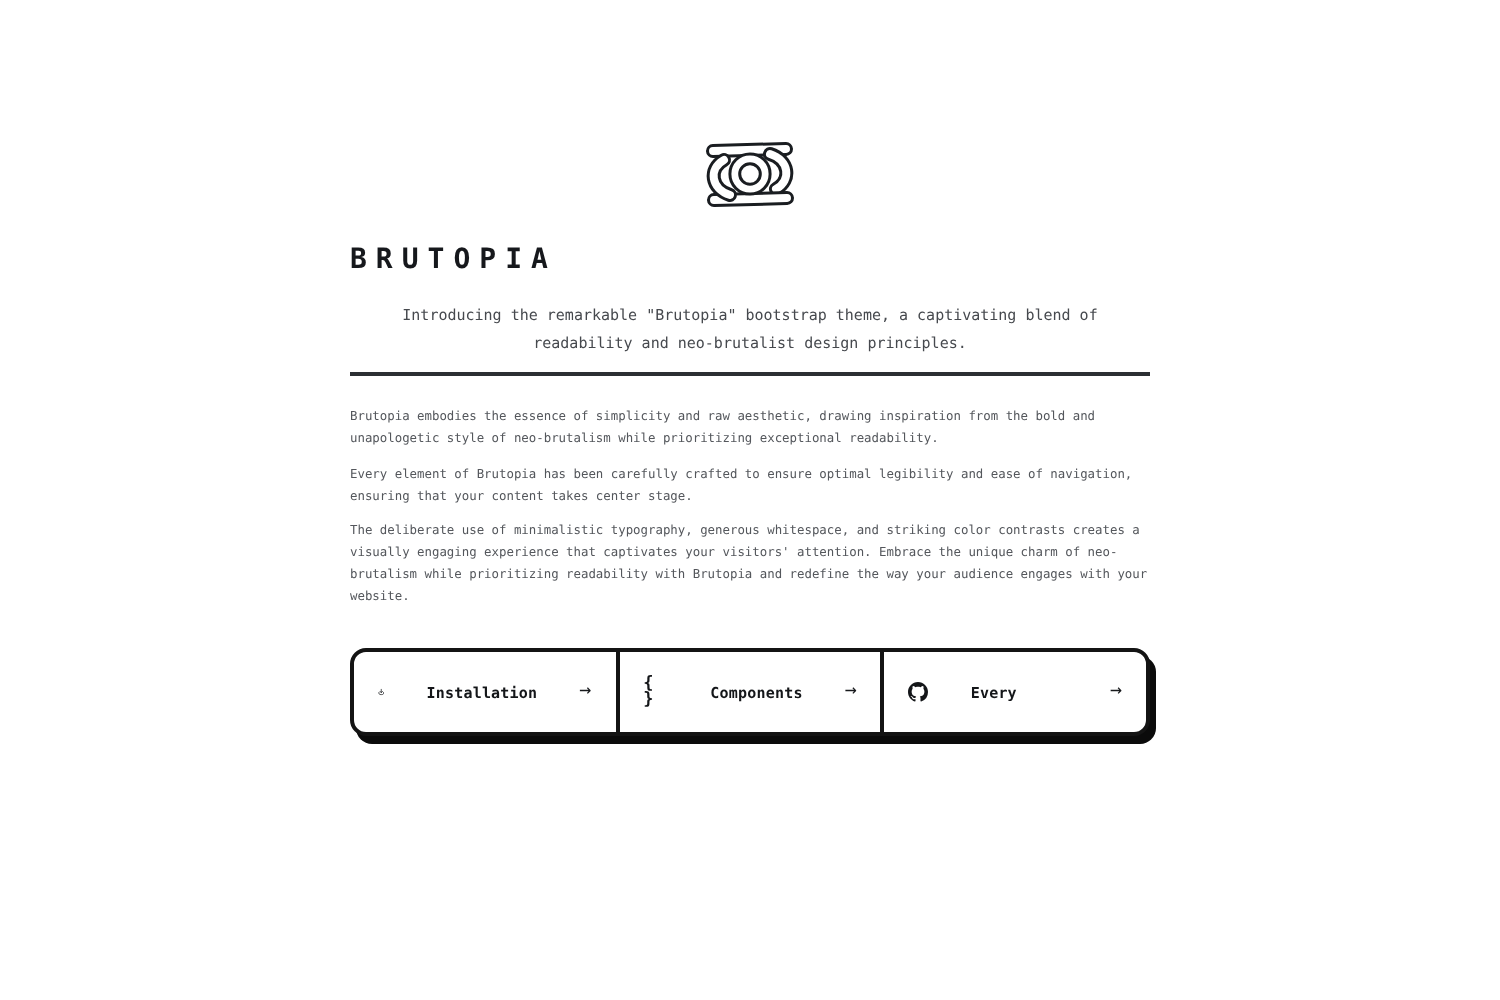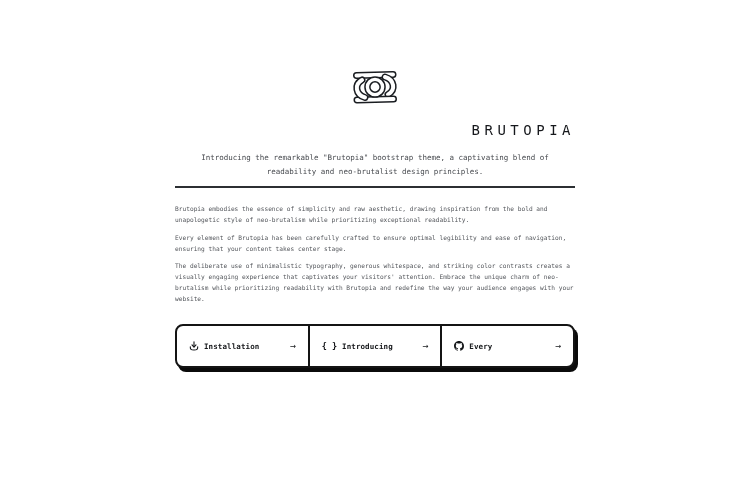--- a/index.html
+++ b/index.html
@@ -8,23 +8,23 @@
     background: #ffffff;
     overflow: hidden;
     font-family: "DejaVu Sans Mono", "Liberation Mono", monospace;
   }
   .content { width: 400px; margin: 0 auto; padding-top: 63px; }
 
   .logo-wrap { text-align: center; height: 48px; }
 
   .title {
     margin: 10px 0 12px;
-    text-align: right;
+    text-align: left;
     font-size: 14px; line-height: 18px;
-    font-weight: normal;
+    font-weight: bold;
     letter-spacing: 4.5px;
     color: #16181c;
   }
   .subtitle {
     margin: 10px 0 0;
     text-align: center;
     font-size: 7.5px; line-height: 13.5px;
     color: #46494e;
   }
   .rule {
@@ -45,21 +45,21 @@
     box-sizing: border-box;
     background: #ffffff;
     border: 2px solid #141414;
     border-radius: 8px;
     box-shadow: 3px 4px 0 #0b0b0b;
   }
   .action {
     flex: 1;
     display: flex;
     align-items: center;
-    gap: 5px;
+    gap: 21px;
     padding: 0 12px;
     cursor: pointer;
     background: transparent;
     min-width: 0;
   }
   .action + .action { border-left: 2px solid #141414; }
   .action-label {
     font-size: 7.5px;
     font-weight: bold;
     color: #141619;
@@ -129,21 +129,21 @@
           <path d="M3 3.9 L5 6.1 L7 3.9"></path>
           <path d="M1.3 5.7 C1.1 8.3 2.1 9 5 9 C7.9 9 8.9 8.3 8.7 5.7"></path>
         </g>
       </svg>
       <span class="action-label">Installation</span>
       <span class="action-arrow">→</span>
     </div>
 
     <div class="action">
       <span class="braces">{ }</span>
-      <span class="action-label">Introducing</span>
+      <span class="action-label">Components</span>
       <span class="action-arrow">→</span>
     </div>
 
     <div class="action">
       <svg class="icon-svg" width="10" height="10" viewBox="0 0 16 16">
         <path fill="#141619" d="M8 0C3.58 0 0 3.58 0 8c0 3.54 2.29 6.53 5.47 7.59.4.07.55-.17.55-.38 0-.19-.01-.82-.01-1.49-2.01.37-2.53-.49-2.69-.94-.09-.23-.48-.94-.82-1.13-.28-.15-.68-.52-.01-.53.63-.01 1.08.58 1.23.82.72 1.21 1.87.87 2.33.66.07-.52.28-.87.51-1.07-1.78-.2-3.64-.89-3.64-3.95 0-.87.31-1.59.82-2.15-.08-.2-.36-1.02.08-2.12 0 0 .67-.21 2.2.82.64-.18 1.32-.27 2-.27s1.36.09 2 .27c1.53-1.04 2.2-.82 2.2-.82.44 1.1.16 1.92.08 2.12.51.56.82 1.27.82 2.15 0 3.07-1.87 3.75-3.65 3.95.29.25.54.73.54 1.48 0 1.07-.01 1.93-.01 2.2 0 .21.15.46.55.38A8.01 8.01 0 0 0 16 8c0-4.42-3.58-8-8-8z"></path>
       </svg>
       <span class="action-label">Every</span>
       <span class="action-arrow">→</span>
     </div>

